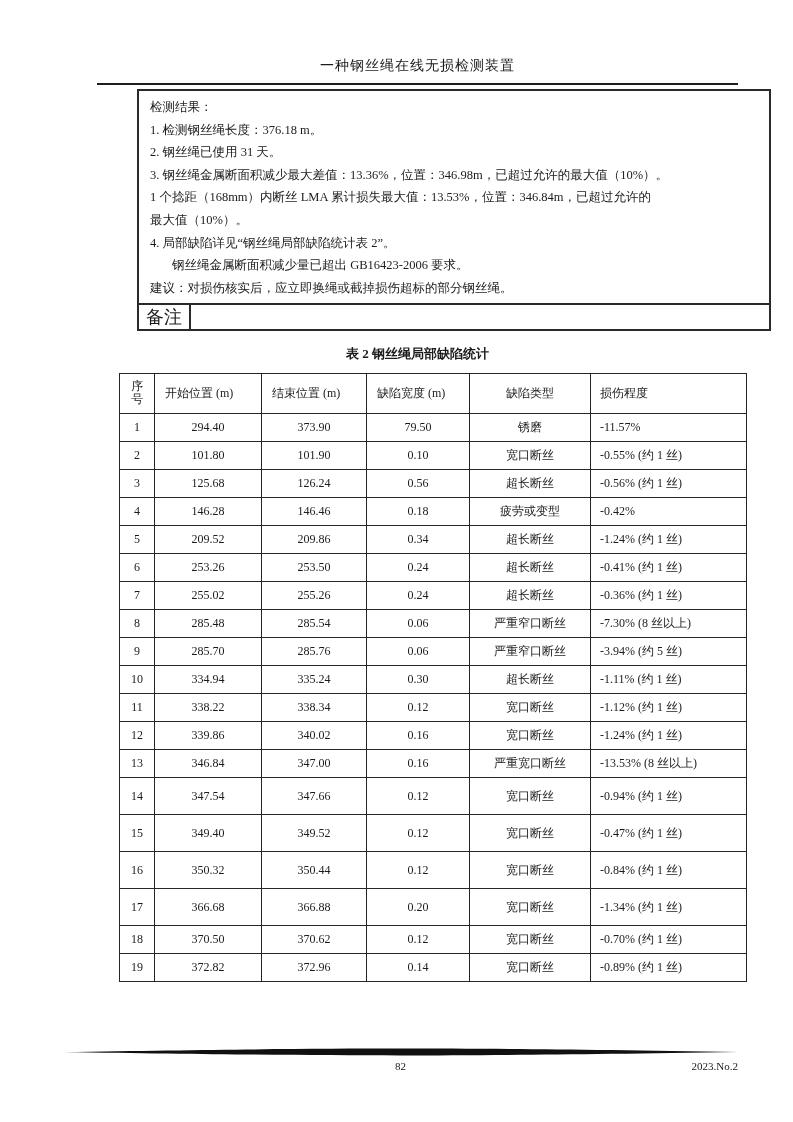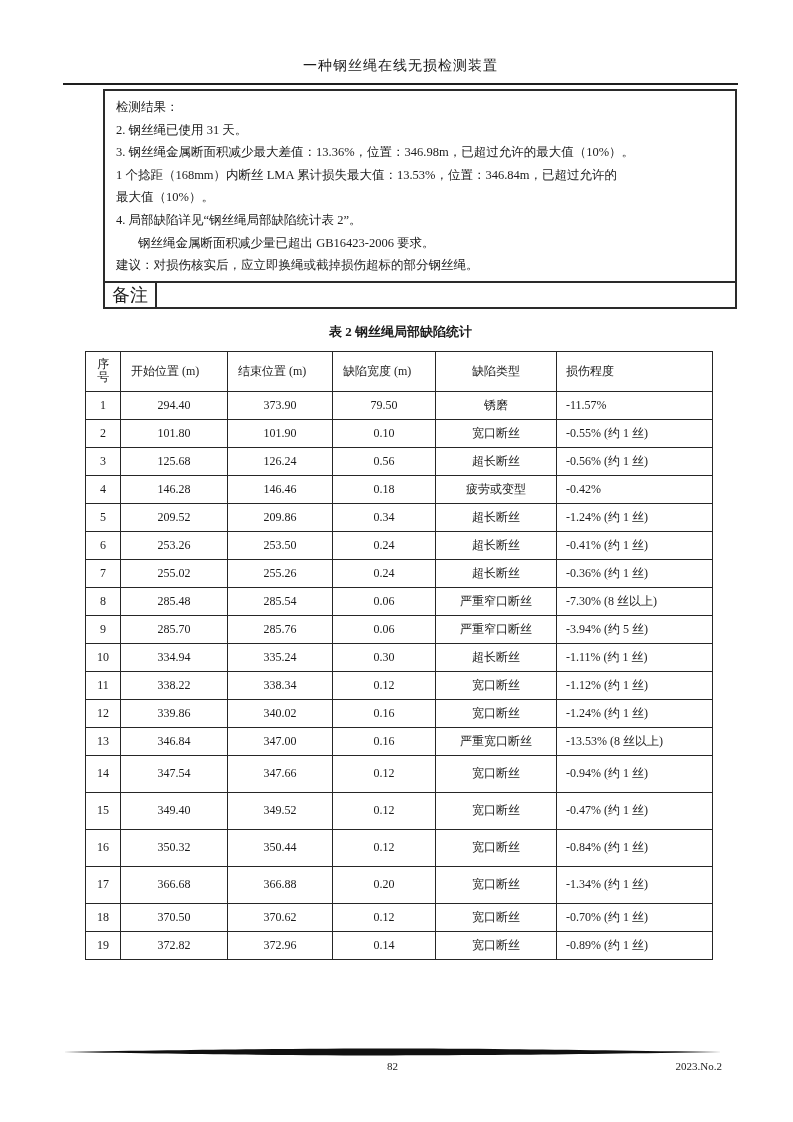--- a/index.html
+++ b/index.html
@@ -6,21 +6,21 @@
   html,body { background:#888; }
   .page {
     position:relative;
     width:793px; height:1122px;
     margin:0 auto;
     background:#ffffff;
     color:#1b1b1b;
     font-family:"Liberation Serif","DejaVu Serif",serif;
     overflow:hidden;
   }
-  .content { padding:0 55px 0 63px; }
+  .content { padding:0 55px 0 97px; }
 
   
   .doc-title {
     padding-top:57px;
     text-align:center;
     font-size:14px;
     font-weight:normal;
     letter-spacing:1px;
   }
   .header-rule {
@@ -83,21 +83,21 @@
   th.col1, th.col2, th.col3 { text-align:left; padding-left:10px; }
   th.col4 { text-align:center; }
   th.col5 { text-align:left; padding-left:9px; }
   td.col0, td.col1, td.col2, td.col3, td.col4 { text-align:center; }
   td.col5 { text-align:left; padding-left:9px; }
   .vwrap { display:inline-block; width:1.05em; line-height:13px;text-align:right; }
 
   
   .footer {
     position:absolute;
-    left:63px; right:71px;
+    left:63px; right:55px;
     top:1048px;
   }
   .footer-rule { display:block; width:100%; height:8px; }
   .footer-text {
     position:relative;
     margin-top:4px;
     font-size:11px;
     height:16px;
   }
   .footer-page { position:absolute; left:0; right:0; text-align:center; }
@@ -108,20 +108,21 @@
 
 <div class="page">
   <div class="content">
 
     <div class="doc-title">一种钢丝绳在线无损检测装置</div>
     <div class="header-rule"></div>
 
     <div class="results-box">
       <div class="results-main">
         <div class="line">检测结果：</div>
+        <div class="line">1. 检测钢丝绳长度：376.18 m。</div>
         <div class="line">2. 钢丝绳已使用 31 天。</div>
         <div class="line">3. 钢丝绳金属断面积减少最大差值：13.36%，位置：346.98m，已超过允许的最大值（10%）。</div>
         <div class="line">1 个捻距（168mm）内断丝 LMA 累计损失最大值：13.53%，位置：346.84m，已超过允许的</div>
         <div class="line">最大值（10%）。</div>
         <div class="line">4. 局部缺陷详见“钢丝绳局部缺陷统计表 2”。</div>
         <div class="line indent">钢丝绳金属断面积减少量已超出 GB16423-2006 要求。</div>
         <div class="line">建议：对损伤核实后，应立即换绳或截掉损伤超标的部分钢丝绳。</div>
       </div>
       <div class="remark-row">
         <div class="remark-label">备注</div>

